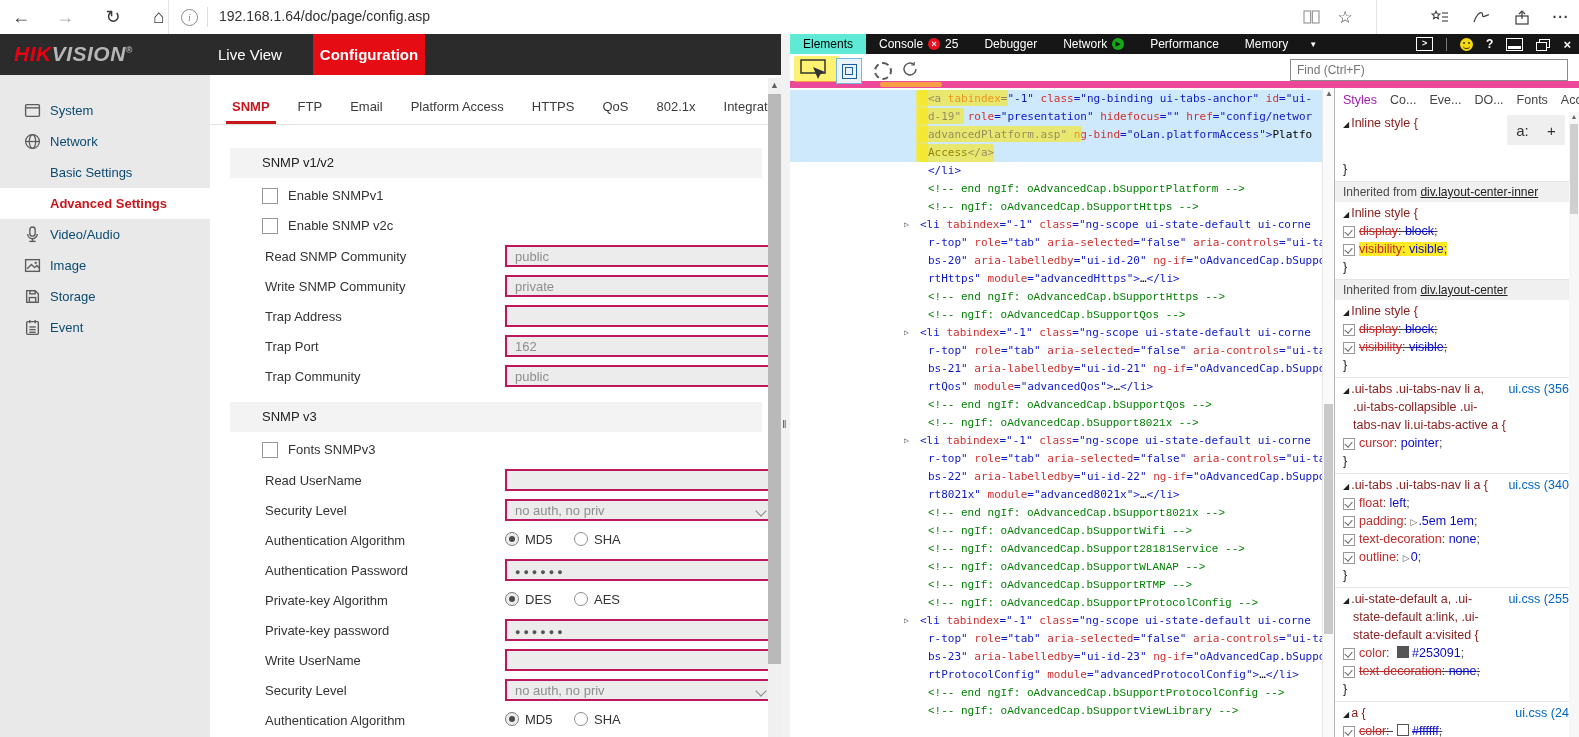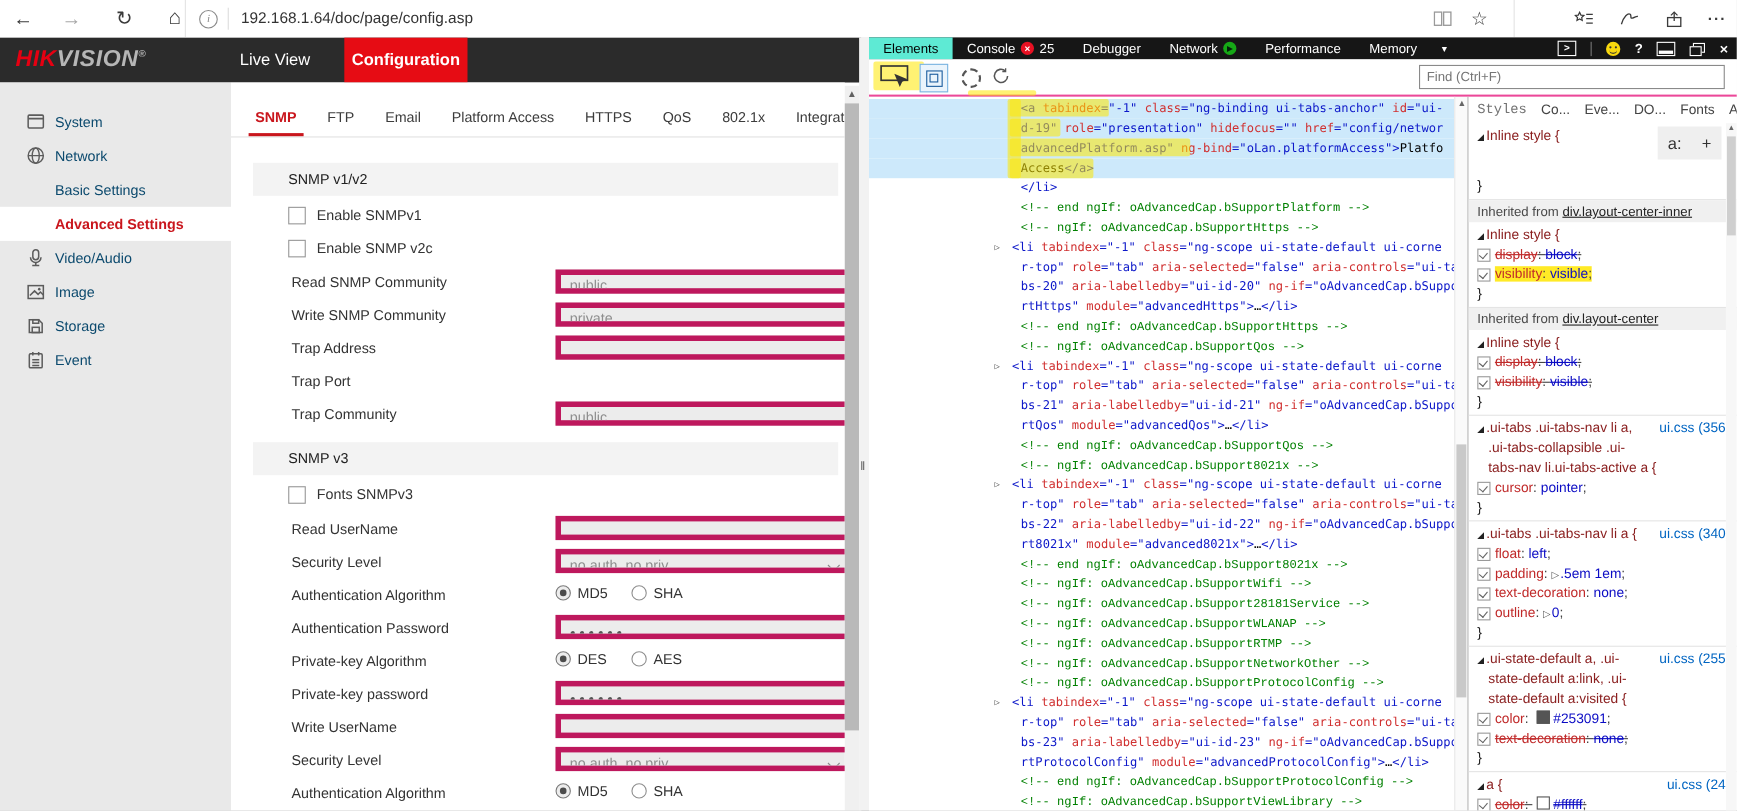--- a/index.html
+++ b/index.html
@@ -31,21 +31,21 @@
   .ctab{display:inline-block;margin-right:28px;padding-top:24px;font-size:13px;color:#3c3c3c;cursor:pointer;position:relative;}
   .ctab.active{color:#c9161d;font-weight:bold;}
   .ctab.active::after{content:"";position:absolute;left:-6px;right:-6px;bottom:-10px;height:3px;background:#c9161d;}
   #form-area{position:relative;}
   .sec-bar{width:532px;height:30px;margin:0 0 6px 20px;background:#f3f3f3;line-height:30px;font-size:13px;font-weight:normal;color:#222;padding-left:32px;box-sizing:border-box;}
   .sec-bar.second{margin-top:8px;}
   .frow{position:relative;height:30px;margin-left:20px;width:532px;}
   .frow .flabel{position:absolute;left:35px;top:5px;font-size:13px;color:#333;}
   .fcheck{position:absolute;left:32px;top:4px;width:14px;height:14px;border:1px solid #979797;background:#fff;cursor:pointer;}
   .fclabel{position:absolute;left:58px;top:4px;font-size:13px;color:#333;}
-  .finput{position:absolute;left:275px;top:1px;width:272px;height:22px;box-sizing:border-box;border:5px solid #be185d;background:#ececec;color:#8e8e8e;font-size:13px;line-height:20px;padding:0 8px;overflow:hidden;}
+  .finput{position:absolute;left:275px;top:1px;width:272px;height:22px;box-sizing:border-box;border:2px solid #be185d;background:#ececec;color:#8e8e8e;font-size:13px;line-height:20px;padding:0 8px;overflow:hidden;}
   .finput.pwd{font-size:9px;letter-spacing:3px;color:#555;line-height:22px;}
   .fselect{cursor:pointer;}
   .chev{position:absolute;right:10px;top:6px;width:7px;height:7px;border-right:1.5px solid #8a8a8a;border-bottom:1.5px solid #8a8a8a;transform:rotate(45deg);}
   .radio{position:absolute;top:4px;width:14px;height:14px;border:1px solid #8e8e8e;border-radius:50%;background:#fff;cursor:pointer;box-sizing:border-box;}
   .radio.on{background:#ededed;border-color:#7a7a7a;}
   .radio.on::after{content:"";position:absolute;left:3px;top:3px;width:6px;height:6px;border-radius:50%;background:#4c4c4c;}
   .rlabel{position:absolute;top:4px;font-size:13px;color:#333;}
   
   #page-scroll{position:absolute;left:768px;top:44px;width:13px;height:659px;background:#f0f0f0;}
   #page-scroll .arrow{position:absolute;left:0;top:0;width:13px;height:15px;color:#606060;font-size:9px;text-align:center;line-height:15px;}
@@ -66,21 +66,21 @@
   .smiley{width:13px;height:13px;border-radius:50%;background:#f8d80e;position:relative;cursor:pointer;}
   .smiley::before{content:"";position:absolute;left:3px;top:4px;width:2px;height:2px;background:#333;border-radius:50%;box-shadow:5px 0 0 #333;}
   .smiley::after{content:"";position:absolute;left:3px;top:7px;width:7px;height:3px;border-bottom:1.5px solid #333;border-radius:0 0 6px 6px;}
   .qmark{font-size:12px;font-weight:bold;cursor:pointer;}
   .dockic{width:15px;height:11px;border:1px solid #fff;position:relative;cursor:pointer;}
   .dockic::after{content:"";position:absolute;left:1px;right:1px;bottom:1px;height:3px;background:#fff;}
   .restic{width:14px;height:11px;position:relative;cursor:pointer;}
   .restic::before{content:"";position:absolute;left:3px;top:0;width:9px;height:7px;border:1px solid #fff;}
   .restic::after{content:"";position:absolute;left:0;top:3px;width:9px;height:7px;border:1px solid #fff;background:#161616;}
   .closex{font-size:13px;font-weight:bold;cursor:pointer;}
-  #dt-toolbar{position:absolute;left:0;top:20px;width:789px;height:34px;background:#fff;border-bottom:2px solid #ec4899;box-sizing:border-box;}
+  #dt-toolbar{position:absolute;left:0;top:20px;width:789px;height:34px;background:#fff;border-bottom:7px solid #ec4899;box-sizing:border-box;}
   .tool-ic{position:absolute;top:5px;cursor:pointer;}
   #ic-select{left:10px;width:30px;height:22px;}
   #ic-hilite{left:46px;width:24px;height:24px;top:4px;border:1px solid #7ab4e0;background:#eaf4fc;display:flex;align-items:center;justify-content:center;}
   #ic-hilite .sq-out{width:13px;height:13px;border:1.5px solid #1b5c9e;display:flex;align-items:center;justify-content:center;}
   #ic-hilite .sq-in{width:6px;height:6px;border:1.5px solid #1b5c9e;}
   #ic-dash{left:84px;top:8px;width:14px;height:14px;border:2px dashed #555;border-radius:50%;}
   #ic-prof{left:112px;top:7px;width:16px;height:16px;}
   #find-box{position:absolute;right:11px;top:5px;width:278px;height:22px;border:1px solid #8a8a8a;font-size:12px;color:#333;padding:0 6px;box-sizing:border-box;font-family:"Liberation Sans",sans-serif;}
   #find-box::placeholder{color:#767676;opacity:1;}
   
@@ -94,21 +94,21 @@
   .code-line.i-el .txt{left:130px;} .code-line.i-ct .txt{left:138px;} .code-line.i-cm .txt{left:138px;}
   .exp-arrow{position:absolute;left:114px;top:0;color:#555;font-size:8px;}
   .tk-tag{color:#0d18c9;} .tk-val{color:#0d18c9;} .tk-attr{color:#d03030;} .tk-txt{color:#000;} .tk-cmt{color:#008000;font-family:Liberation Mono, monospace;}
   #code-scroll{position:absolute;left:532px;top:54px;width:12px;height:649px;background:#fafafa;border-left:1px solid #e8e8e8;box-sizing:border-box;}
   #code-scroll .arrow{position:absolute;top:1px;left:0;width:12px;text-align:center;font-size:8px;color:#666;}
   #code-scroll .thumb{position:absolute;left:1px;top:316px;width:9px;height:230px;background:#c9c9c9;}
   
   #styles-panel{position:absolute;left:544px;top:54px;width:245px;height:649px;background:#fff;border-left:1px solid #b5b5b5;box-sizing:border-box;overflow:hidden;}
   #styles-tabs{height:24px;display:flex;gap:13px;align-items:center;padding-left:8px;font-size:12.5px;color:#444;white-space:nowrap;}
   #styles-tabs .stab{cursor:pointer;}
-  #styles-tabs .stab.active{color:#737373;font-family:Liberation Mono, monospace;}
+  #styles-tabs .stab.active{color:#a21caf;}
   #style-btns{position:absolute;right:14px;top:27px;width:58px;height:30px;background:#efefef;display:flex;align-items:center;justify-content:space-around;font-size:15px;color:#333;z-index:5;}
   #style-btns span{cursor:pointer;}
   #styles-list{position:absolute;left:0;top:24px;width:244px;}
   .inh-row{height:20px;line-height:20px;background:#f0f0f0;font-size:12px;color:#4a4a4a;padding-left:8px;white-space:nowrap;overflow:hidden;}
   .inh-row a{color:#222;text-decoration:underline;cursor:pointer;}
   .srow{position:relative;height:18px;line-height:18px;font-size:12.5px;white-space:nowrap;}
   .sel-line{padding-left:8px;color:#8b2020;}
   .sel-line .tri{color:#222;font-size:8px;margin-right:2px;}
   .sel-cont{padding-left:18px;color:#8b2020;}
   .rule-file{position:absolute;right:6px;top:0;color:#0065c2;cursor:pointer;}
@@ -292,20 +292,21 @@
           <div class="frow">
             <span class="flabel">Write SNMP Community</span>
             <div class="finput">private</div>
           </div>
           <div class="frow">
             <span class="flabel">Trap Address</span>
             <div class="finput"></div>
           </div>
           <div class="frow">
             <span class="flabel">Trap Port</span>
+            <div class="finput">162</div>
           </div>
           <div class="frow">
             <span class="flabel">Trap Community</span>
             <div class="finput">public</div>
           </div>
           <div class="sec-bar second">SNMP v3</div>
           <div class="frow">
             <div class="fcheck"></div>
             <span class="fclabel">Fonts SNMPv3</span>
           </div>
@@ -454,21 +455,20 @@
           <div class="code-line i-cm"><span class="txt"><span class="tk-cmt">&lt;!-- ngIf: oAdvancedCap.bSupport8021x --&gt;</span></span></div>
           <div class="code-line i-el"><span class="exp-arrow">▷</span><span class="txt"><span class="tk-tag">&lt;li</span><span class="tk-attr"> tabindex</span><span class="tk-val">="-1"</span><span class="tk-attr"> class</span><span class="tk-val">="ng-scope ui-state-default ui-corne</span></span></div>
           <div class="code-line i-ct"><span class="txt"><span class="tk-val">r-top"</span><span class="tk-attr"> role</span><span class="tk-val">="tab"</span><span class="tk-attr"> aria-selected</span><span class="tk-val">="false"</span><span class="tk-attr"> aria-controls</span><span class="tk-val">="ui-ta</span></span></div>
           <div class="code-line i-ct"><span class="txt"><span class="tk-val">bs-22"</span><span class="tk-attr"> aria-labelledby</span><span class="tk-val">="ui-id-22"</span><span class="tk-attr"> ng-if</span><span class="tk-val">="oAdvancedCap.bSuppo</span></span></div>
           <div class="code-line i-ct"><span class="txt"><span class="tk-val">rt8021x"</span><span class="tk-attr"> module</span><span class="tk-val">="advanced8021x"</span><span class="tk-tag">&gt;</span><span class="tk-txt">…</span><span class="tk-tag">&lt;/li&gt;</span></span></div>
           <div class="code-line i-cm"><span class="txt"><span class="tk-cmt">&lt;!-- end ngIf: oAdvancedCap.bSupport8021x --&gt;</span></span></div>
           <div class="code-line i-cm"><span class="txt"><span class="tk-cmt">&lt;!-- ngIf: oAdvancedCap.bSupportWifi --&gt;</span></span></div>
           <div class="code-line i-cm"><span class="txt"><span class="tk-cmt">&lt;!-- ngIf: oAdvancedCap.bSupport28181Service --&gt;</span></span></div>
           <div class="code-line i-cm"><span class="txt"><span class="tk-cmt">&lt;!-- ngIf: oAdvancedCap.bSupportWLANAP --&gt;</span></span></div>
           <div class="code-line i-cm"><span class="txt"><span class="tk-cmt">&lt;!-- ngIf: oAdvancedCap.bSupportRTMP --&gt;</span></span></div>
-          <div class="code-line i-cm"><span class="txt"><span class="tk-cmt">&lt;!-- ngIf: oAdvancedCap.bSupportNetworkOther --&gt;</span></span></div>
           <div class="code-line i-cm"><span class="txt"><span class="tk-cmt">&lt;!-- ngIf: oAdvancedCap.bSupportProtocolConfig --&gt;</span></span></div>
           <div class="code-line i-el"><span class="exp-arrow">▷</span><span class="txt"><span class="tk-tag">&lt;li</span><span class="tk-attr"> tabindex</span><span class="tk-val">="-1"</span><span class="tk-attr"> class</span><span class="tk-val">="ng-scope ui-state-default ui-corne</span></span></div>
           <div class="code-line i-ct"><span class="txt"><span class="tk-val">r-top"</span><span class="tk-attr"> role</span><span class="tk-val">="tab"</span><span class="tk-attr"> aria-selected</span><span class="tk-val">="false"</span><span class="tk-attr"> aria-controls</span><span class="tk-val">="ui-ta</span></span></div>
           <div class="code-line i-ct"><span class="txt"><span class="tk-val">bs-23"</span><span class="tk-attr"> aria-labelledby</span><span class="tk-val">="ui-id-23"</span><span class="tk-attr"> ng-if</span><span class="tk-val">="oAdvancedCap.bSuppo</span></span></div>
           <div class="code-line i-ct"><span class="txt"><span class="tk-val">rtProtocolConfig"</span><span class="tk-attr"> module</span><span class="tk-val">="advancedProtocolConfig"</span><span class="tk-tag">&gt;</span><span class="tk-txt">…</span><span class="tk-tag">&lt;/li&gt;</span></span></div>
           <div class="code-line i-cm"><span class="txt"><span class="tk-cmt">&lt;!-- end ngIf: oAdvancedCap.bSupportProtocolConfig --&gt;</span></span></div>
           <div class="code-line i-cm"><span class="txt"><span class="tk-cmt">&lt;!-- ngIf: oAdvancedCap.bSupportViewLibrary --&gt;</span></span></div>
         </div>
 
       <div class="marker" style="left:126px;top:2px;width:12px;height:72px;"></div>

